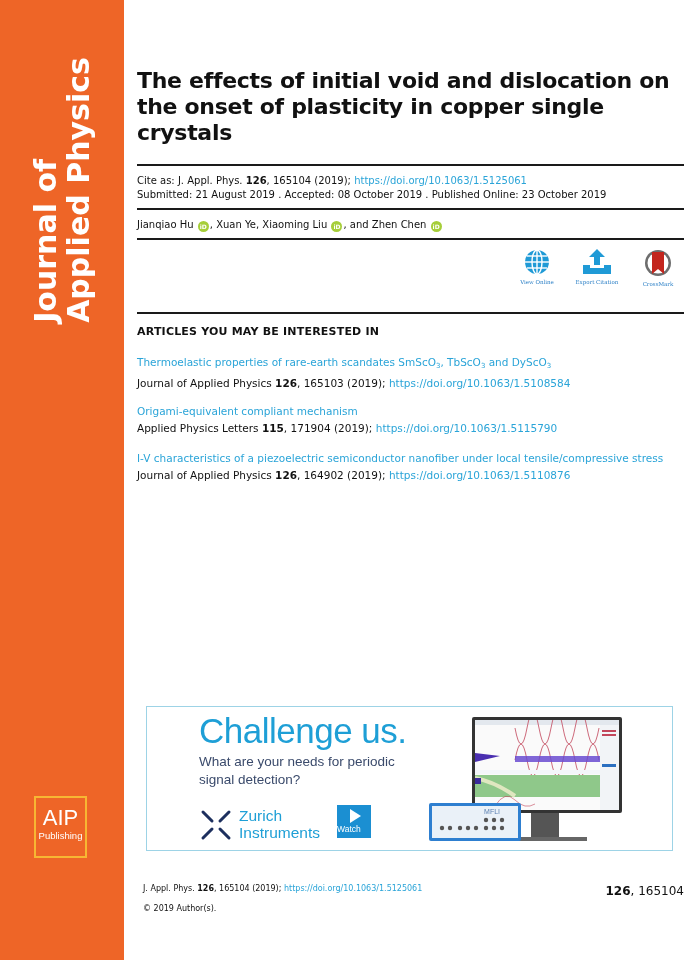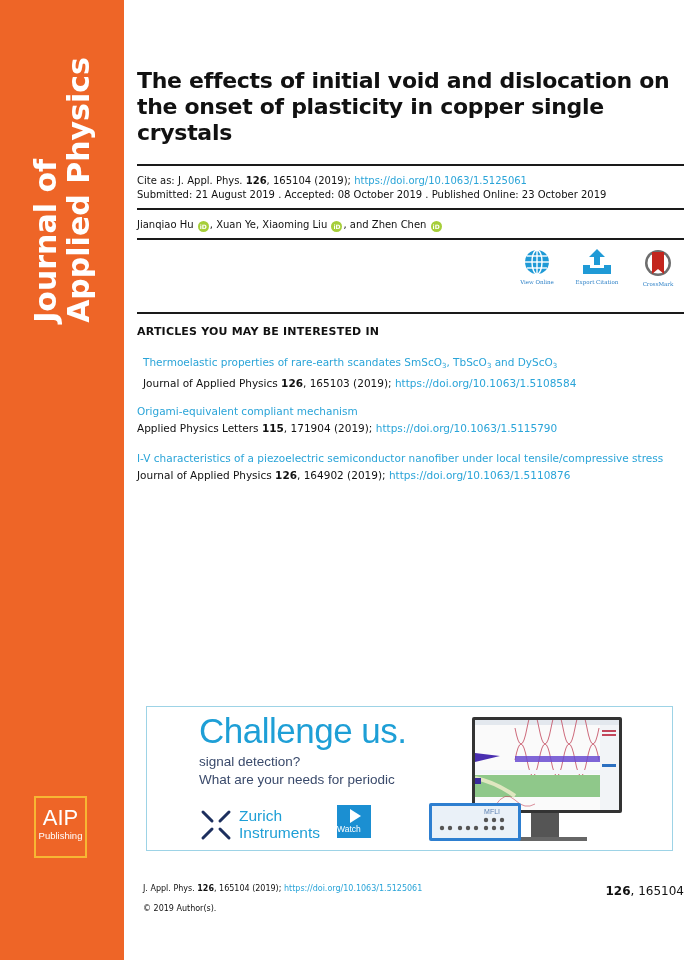--- a/index.html
+++ b/index.html
@@ -124,40 +124,40 @@
       <path d="M8,4 L20,4 L20,26 L14,21 L8,26 Z" fill="#c3261e"></path>
     </svg>
     <div class="lbl">CrossMark</div>
   </div>
 </div>
 
 <div class="rule" style="top:312px;"></div>
 
 <div class="section-heading">ARTICLES YOU MAY BE INTERESTED IN</div>
 
-<div class="article" style="top:355px;margin-left:6px;">
+<div class="article" style="top:355px;">
   <div class="atitle"><span>Thermoelastic properties of rare-earth scandates SmScO</span><sub>3</sub><span>, TbScO</span><sub>3</sub><span> and DyScO</span><sub>3</sub></div>
   <div class="asrc"><span>Journal of Applied Physics </span><b>126</b><span>, 165103 (2019); </span><a class="link">https://doi.org/10.1063/1.5108584</a></div>
 </div>
 
 <div class="article" style="top:404px;">
   <div class="atitle">Origami-equivalent compliant mechanism</div>
   <div class="asrc"><span>Applied Physics Letters </span><b>115</b><span>, 171904 (2019); </span><a class="link">https://doi.org/10.1063/1.5115790</a></div>
 </div>
 
 <div class="article" style="top:451px;">
   <div class="atitle">I-V characteristics of a piezoelectric semiconductor nanofiber under local tensile/compressive stress</div>
   <div class="asrc"><span>Journal of Applied Physics </span><b>126</b><span>, 164902 (2019); </span><a class="link">https://doi.org/10.1063/1.5110876</a></div>
 </div>
 
 <div class="ad">
   <div class="ad-head">Challenge us.</div>
   <div class="ad-sub">
+    <div>What are your needs for periodic</div>
     <div>signal detection?</div>
-    <div>What are your needs for periodic</div>
   </div>
   <div class="ad-brand">
     <svg width="34" height="34" viewBox="0 0 34 34" style="position:absolute;left:0;top:1px;">
       <g stroke="#1d2f5e" stroke-width="3" stroke-linecap="round">
         <line x1="4" y1="4" x2="13" y2="13"></line>
         <line x1="30" y1="4" x2="21" y2="13"></line>
         <line x1="4" y1="30" x2="13" y2="21"></line>
         <line x1="30" y1="30" x2="21" y2="21"></line>
       </g>
     </svg>

